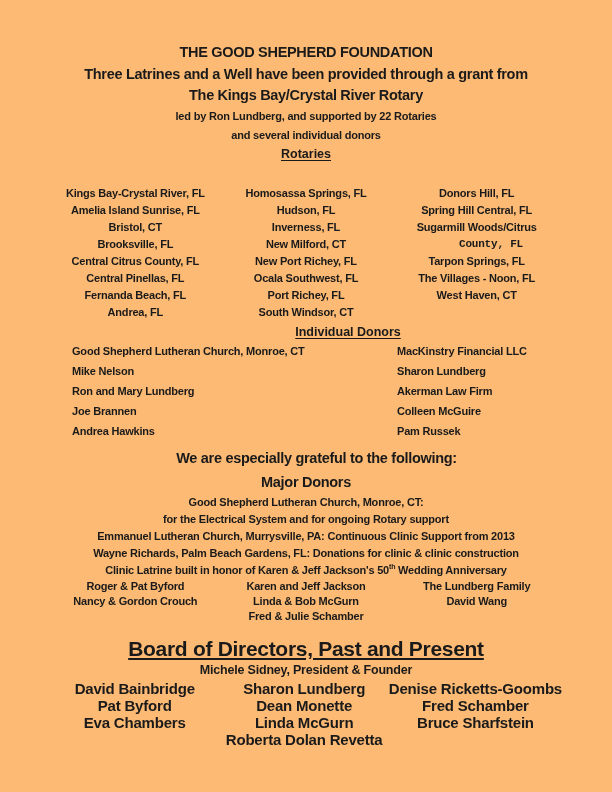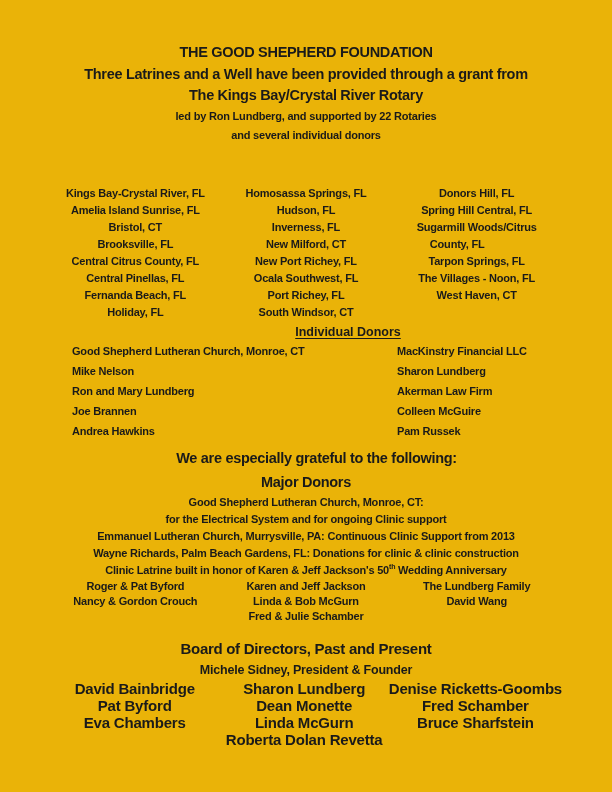--- a/index.html
+++ b/index.html
@@ -1,33 +1,33 @@
 <!DOCTYPE html>
 <html><head>
 <meta charset="utf-8">
 <style>
   html,body { margin:0; padding:0; background:#ffffff; }
   .page {
-    position:relative; width:612px; height:792px; background:#eab308;
+    position:relative; width:612px; height:792px; background:#fdba74;
     color:#1a1a1a; font-family:"Liberation Sans", sans-serif; font-weight:700;
     overflow:hidden;
   }
 
   
   #header { position:absolute; top:40px; left:0; width:612px; text-align:center; }
   #header .title    { font-size:14.5px; line-height:24px; letter-spacing:-0.3px; }
   #header .sub-big  { font-size:14.5px; line-height:21px; letter-spacing:-0.3px; }
   #header .sub-sm   { font-size:11px;   line-height:20px; letter-spacing:-0.2px; }
   #header .sub-sm2  { font-size:11px;   line-height:19px; letter-spacing:-0.2px; }
   #header .section-u{ font-size:12.5px; line-height:19px; text-decoration:underline; text-underline-offset:2px; }
 
   
   .grid3 { display:grid; grid-template-columns:repeat(3,1fr); text-align:center; }
   .grid3 .li { white-space:nowrap; }
-  .li.align-right { padding-right:39px; }
+  .li.align-right { text-align:right; padding-right:39px;font-family:Liberation Mono, monospace; }
 
   #rotaries-grid {
     position:absolute; top:185px; left:50px; width:512px;
     font-size:11px; line-height:17px; letter-spacing:-0.2px;
   }
 
   
   #individual-heading {
     position:absolute; top:324px; left:0; width:612px; text-align:center;
     font-size:12.5px; line-height:16px; text-decoration:underline; text-underline-offset:2px;padding-left:42px;
@@ -40,47 +40,48 @@
   
   #grateful { position:absolute; top:446px; left:0; width:612px; text-align:center; }
   #grateful .g-head { font-size:14.5px; line-height:24px; letter-spacing:-0.3px;padding-left:21px; }
   #grateful .g-sub  { font-size:14.5px; line-height:24px; letter-spacing:-0.3px; }
   #grateful .g-line, #grateful .g-anniv { font-size:11px; line-height:17px; letter-spacing:-0.2px; }
   #grateful sup { font-size:7px; line-height:0; vertical-align:super; }
   #grateful-grid { margin:0 auto; width:512px; font-size:11px; line-height:15px; letter-spacing:-0.2px; }
 
   
   #board { position:absolute; top:638px; left:0; width:612px; text-align:center; }
-  #board .b-head { font-size:15px;   line-height:22px; letter-spacing:-0.3px; }
+  #board .b-head { font-size:21px;   line-height:22px; letter-spacing:-0.3px;text-decoration:underline; }
   #board .b-pres { font-size:12.5px; line-height:20px; letter-spacing:-0.2px; }
   #board-grid { margin:0 auto; width:512px; font-size:15px; line-height:17px; letter-spacing:-0.2px; }
 </style>
 </head>
 <body>
 
 <div class="page">
 
   <div id="header">
     <div class="title">THE GOOD SHEPHERD FOUNDATION</div>
     <div class="sub-big">Three Latrines and a Well have been provided through a grant from</div>
     <div class="sub-big">The Kings Bay/Crystal River Rotary</div>
     <div class="sub-sm">led by Ron Lundberg, and supported by 22 Rotaries</div>
     <div class="sub-sm2">and several individual donors</div>
+    <div class="section-u">Rotaries</div>
   </div>
 
   <div id="rotaries-grid" class="grid3">
     <div>
         <div class="li">Kings Bay-Crystal River, FL</div>
         <div class="li">Amelia Island Sunrise, FL</div>
         <div class="li">Bristol, CT</div>
         <div class="li">Brooksville, FL</div>
         <div class="li">Central Citrus County, FL</div>
         <div class="li">Central Pinellas, FL</div>
         <div class="li">Fernanda Beach, FL</div>
-        <div class="li">Holiday, FL</div>
+        <div class="li">Andrea, FL</div>
       </div>
     <div>
         <div class="li">Homosassa Springs, FL</div>
         <div class="li">Hudson, FL</div>
         <div class="li">Inverness, FL</div>
         <div class="li">New Milford, CT</div>
         <div class="li">New Port Richey, FL</div>
         <div class="li">Ocala Southwest, FL</div>
         <div class="li">Port Richey, FL</div>
         <div class="li">South Windsor, CT</div>
@@ -111,21 +112,21 @@
       <div class="li">Akerman Law Firm</div>
       <div class="li">Colleen McGuire</div>
       <div class="li">Pam Russek</div>
     </div>
 
   <div id="grateful">
     <div class="g-head">We are especially grateful to the following:</div>
     <div class="g-sub">Major Donors</div>
     <div class="g-lines">
       <div class="g-line">Good Shepherd Lutheran Church, Monroe, CT:</div>
-      <div class="g-line">for the Electrical System and for ongoing Clinic support</div>
+      <div class="g-line">for the Electrical System and for ongoing Rotary support</div>
       <div class="g-line">Emmanuel Lutheran Church, Murrysville, PA: Continuous Clinic Support from 2013</div>
       <div class="g-line">Wayne Richards, Palm Beach Gardens, FL: Donations for clinic &amp; clinic construction</div>
       <div class="g-anniv"><span>Clinic Latrine built in honor of Karen &amp; Jeff Jackson's 50</span><sup>th</sup><span> Wedding Anniversary</span></div>
     </div>
     <div id="grateful-grid" class="grid3">
       <div>
           <div class="li">Roger &amp; Pat Byford</div>
           <div class="li">Nancy &amp; Gordon Crouch</div>
         </div>
       <div>

